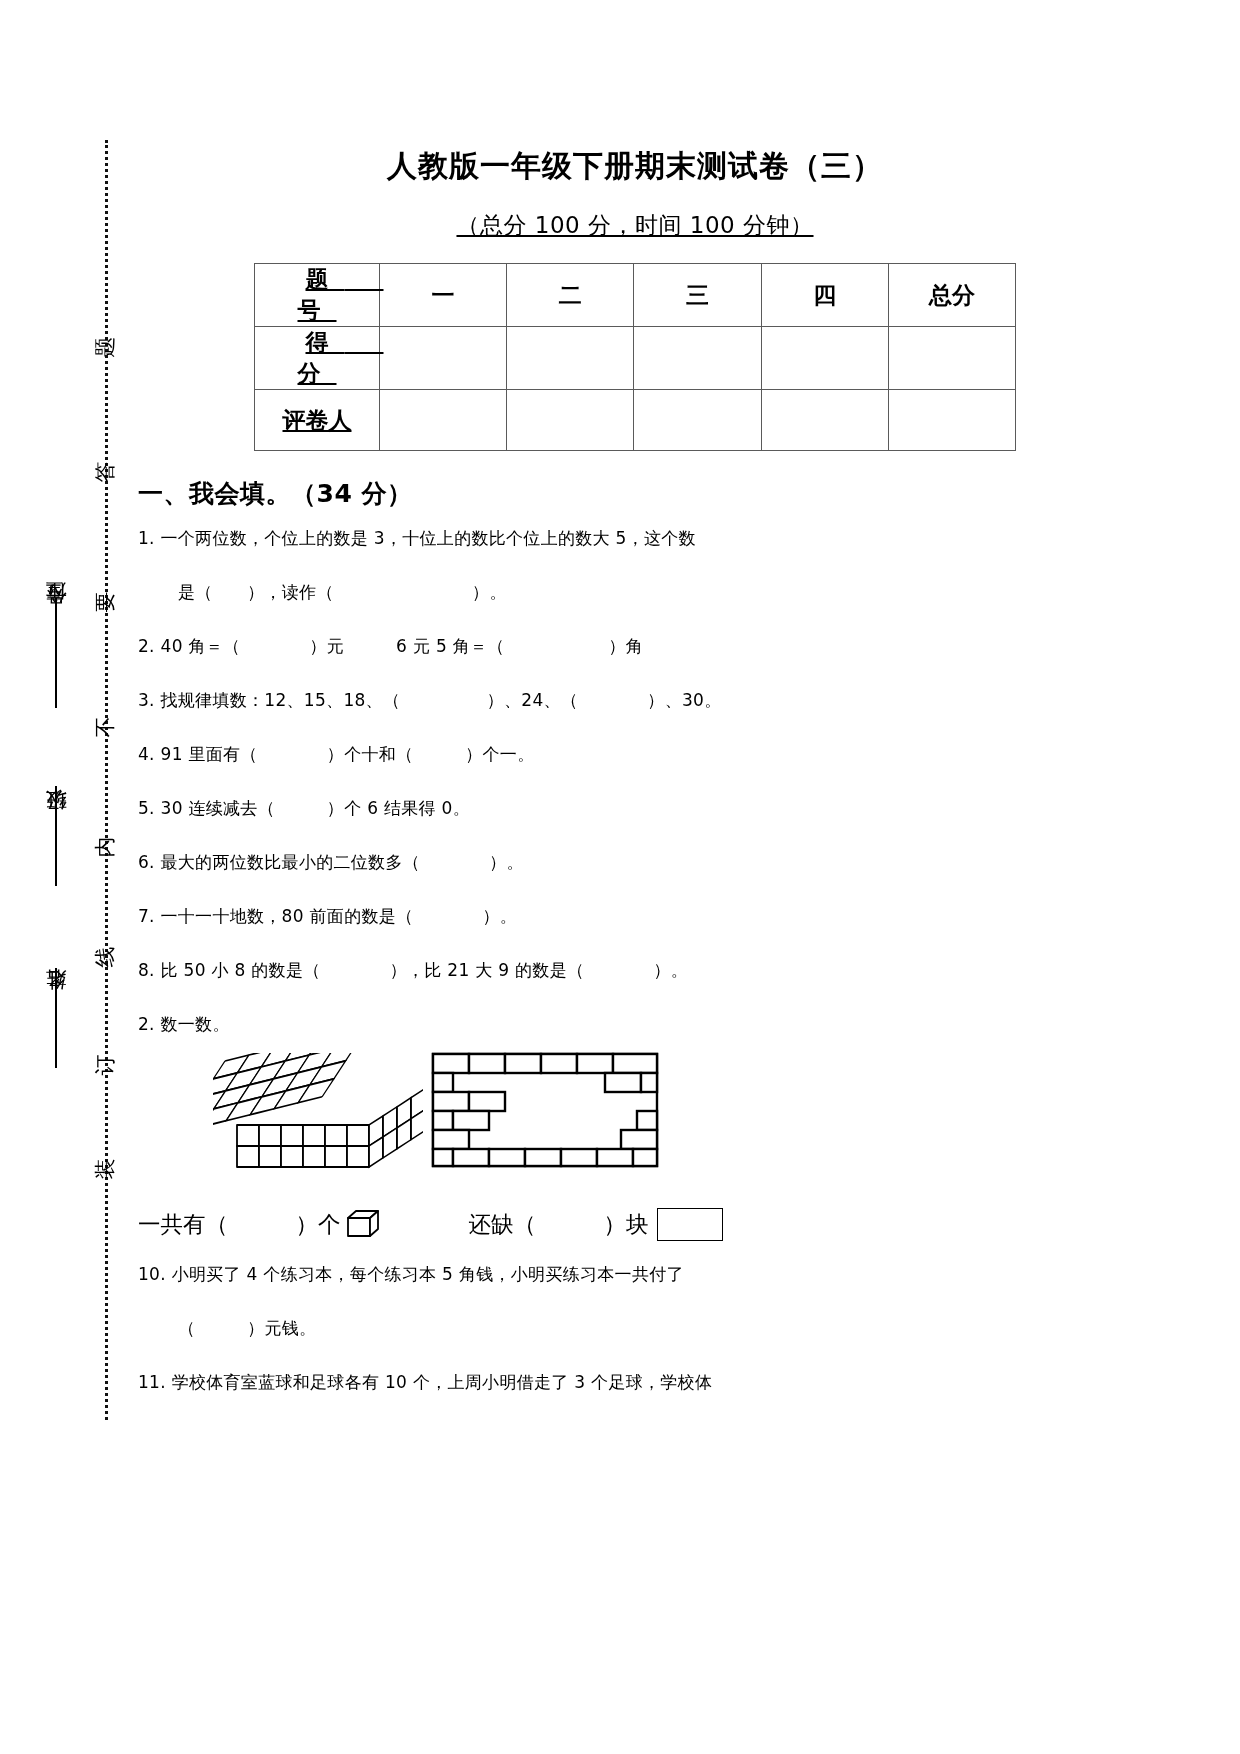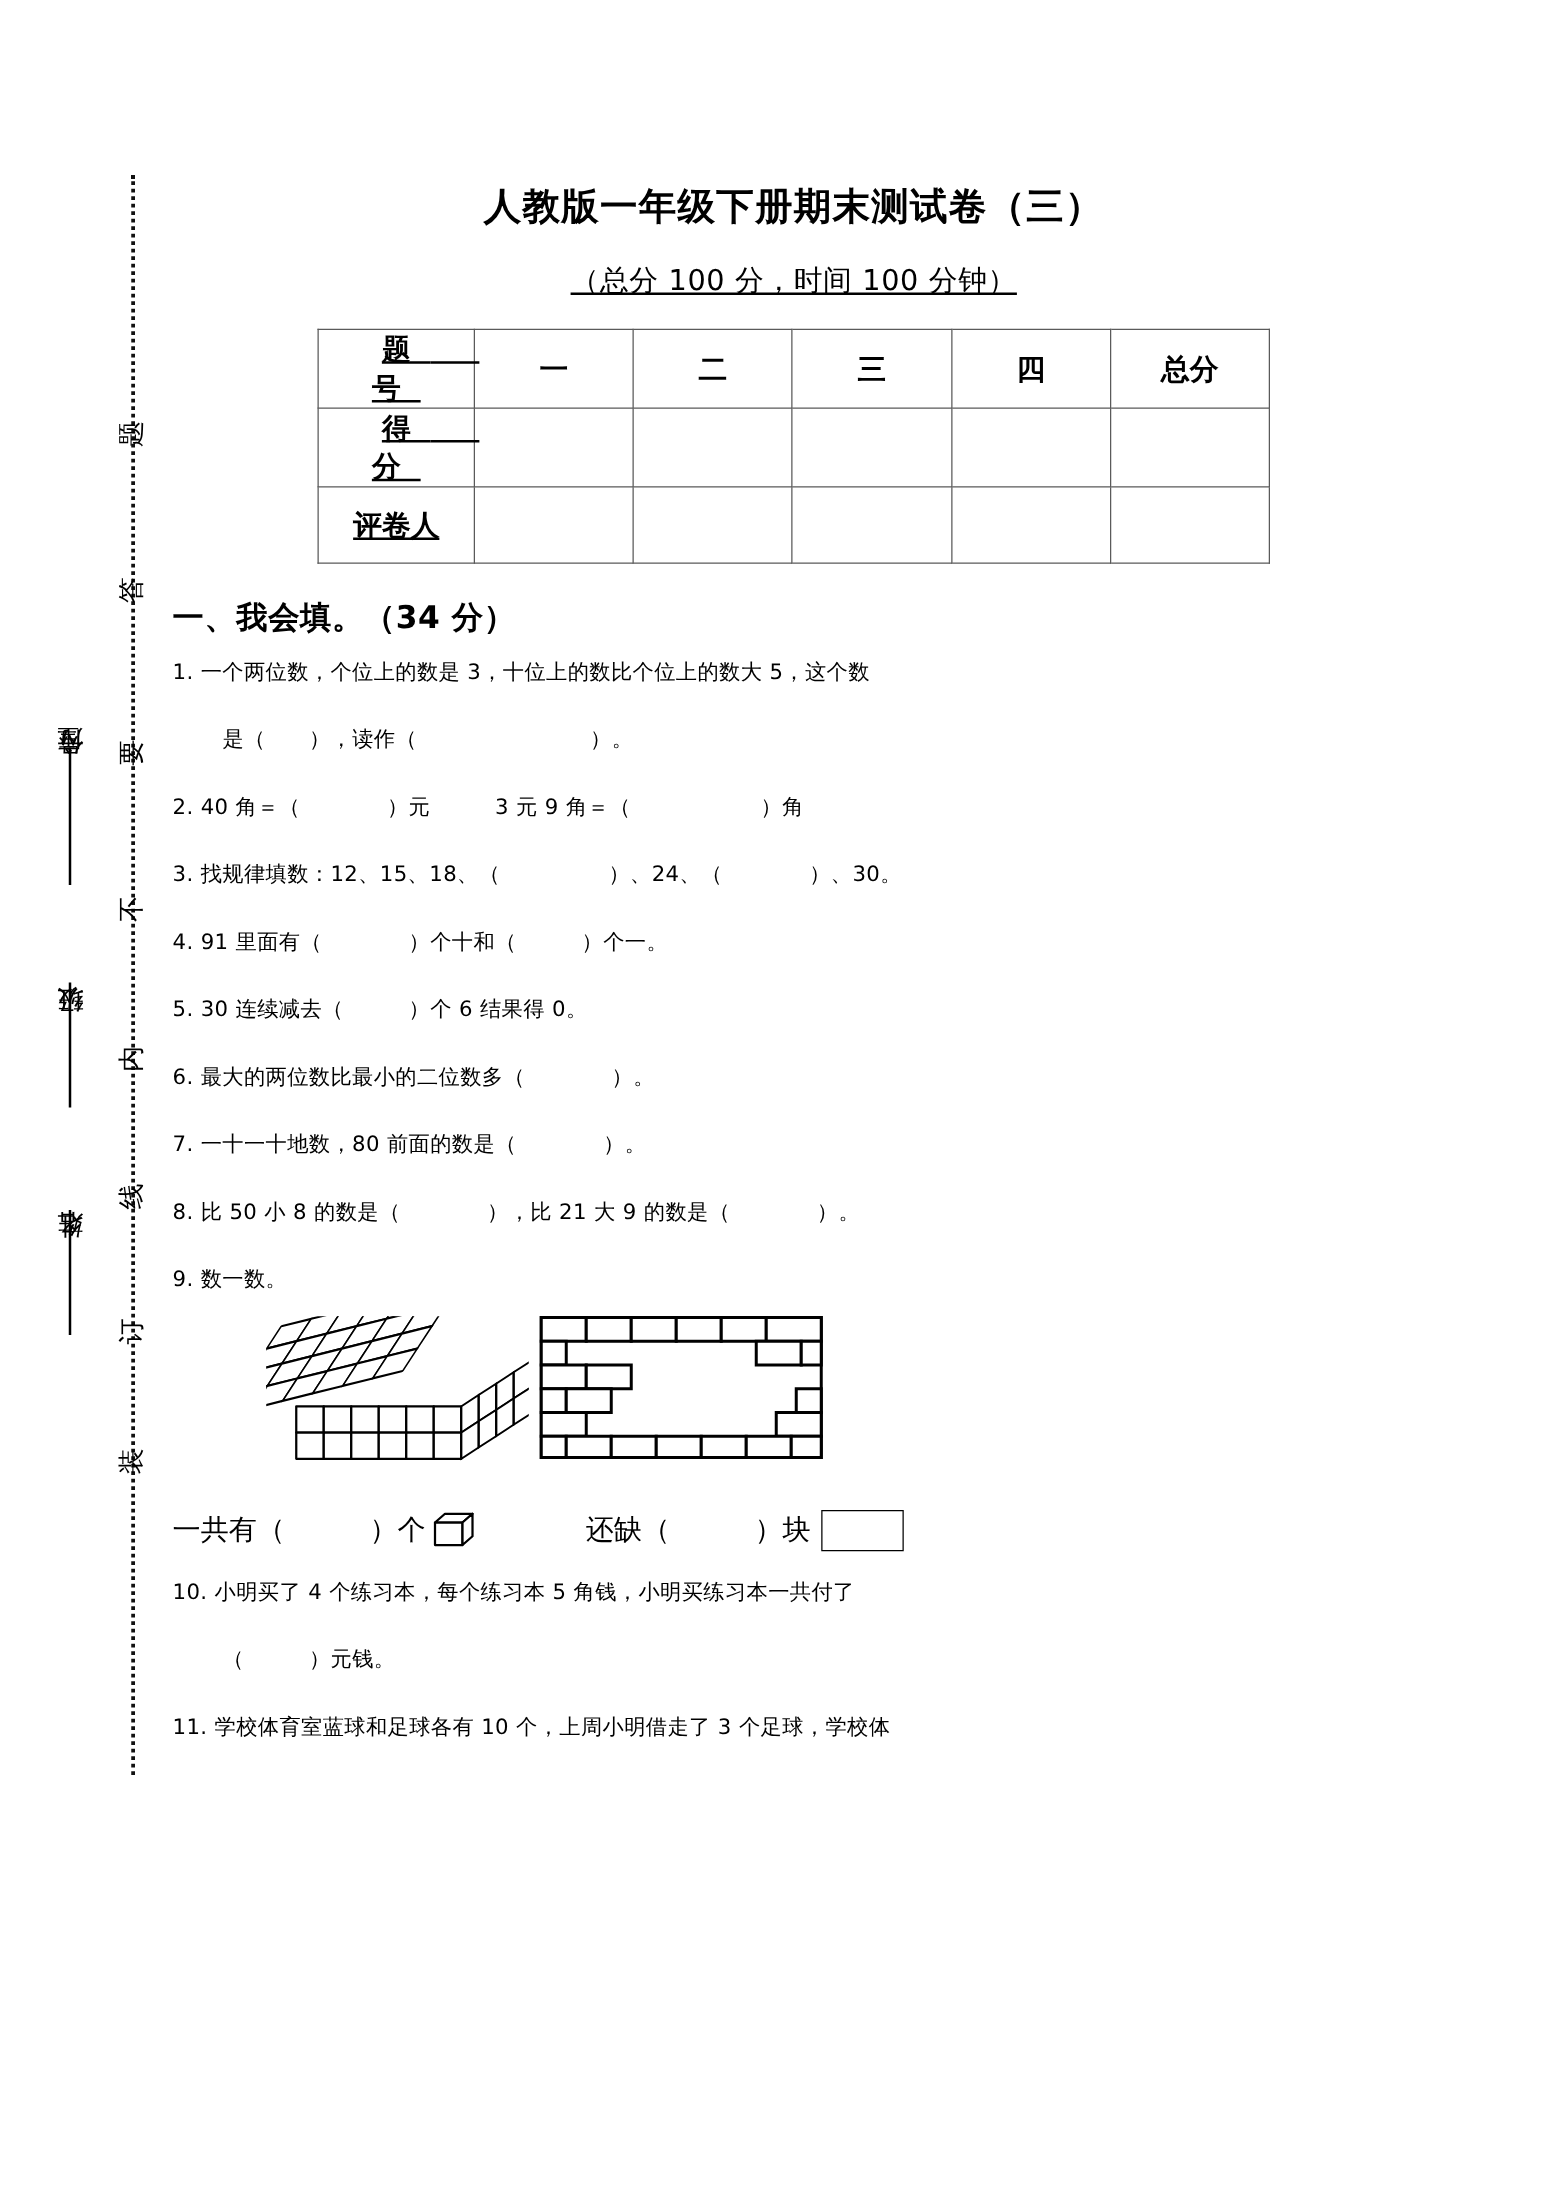--- a/index.html
+++ b/index.html
@@ -251,29 +251,29 @@
       </tr>
     </tbody>
       </table>
   </div>
 
   <div class="section-heading">一、我会填。（34 分）</div>
 
   <div class="q wrap">1.  一个两位数，个位上的数是 3，十位上的数比个位上的数大 5，这个数</div>
   <div class="q q-indent">是（　　），读作（　　　　　　　　）。</div>
 
-  <div class="q">2. 40 角＝（　　　　）元　　　3 元 9 角＝（　　　　　　）角</div>
+  <div class="q">2. 40 角＝（　　　　）元　　　6 元 5 角＝（　　　　　　）角</div>
   <div class="q">3.  找规律填数：12、15、18、（　　　　　）、24、（　　　　）、30。</div>
   <div class="q">4. 91 里面有（　　　　）个十和（　　　）个一。</div>
   <div class="q">5. 30 连续减去（　　　）个 6 结果得 0。</div>
   <div class="q">6.  最大的两位数比最小的二位数多（　　　　）。</div>
   <div class="q">7.  一十一十地数，80 前面的数是（　　　　）。</div>
   <div class="q">8.  比 50 小 8 的数是（　　　　），比 21 大 9 的数是（　　　　）。</div>
 
-  <div class="q">9.  数一数。</div>
+  <div class="q">2.  数一数。</div>
 
   <div id="fig9">
 
     <svg id="cube-fig" width="210" height="125" viewBox="0 0 210 125">
       <g fill="#ffffff" stroke="#000000" stroke-width="1.8" stroke-linejoin="round">
 
         <g transform="translate(12,8) skewY(-14) skewX(-38)">
           <rect x="0" y="0" width="24" height="15"></rect>
             <rect x="24" y="0" width="24" height="15"></rect>
           <rect x="48" y="0" width="24" height="15"></rect>

